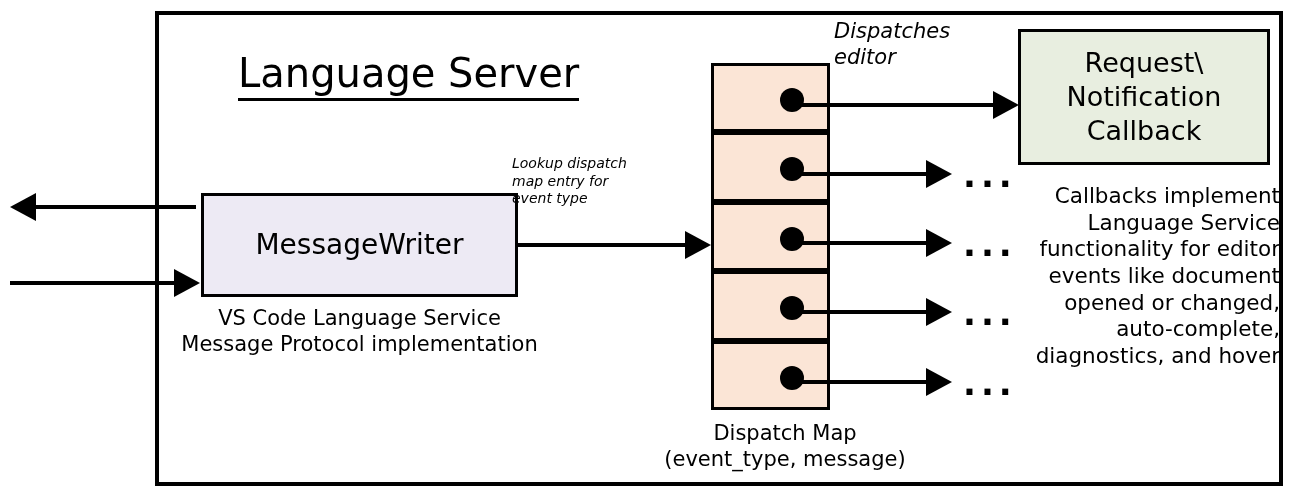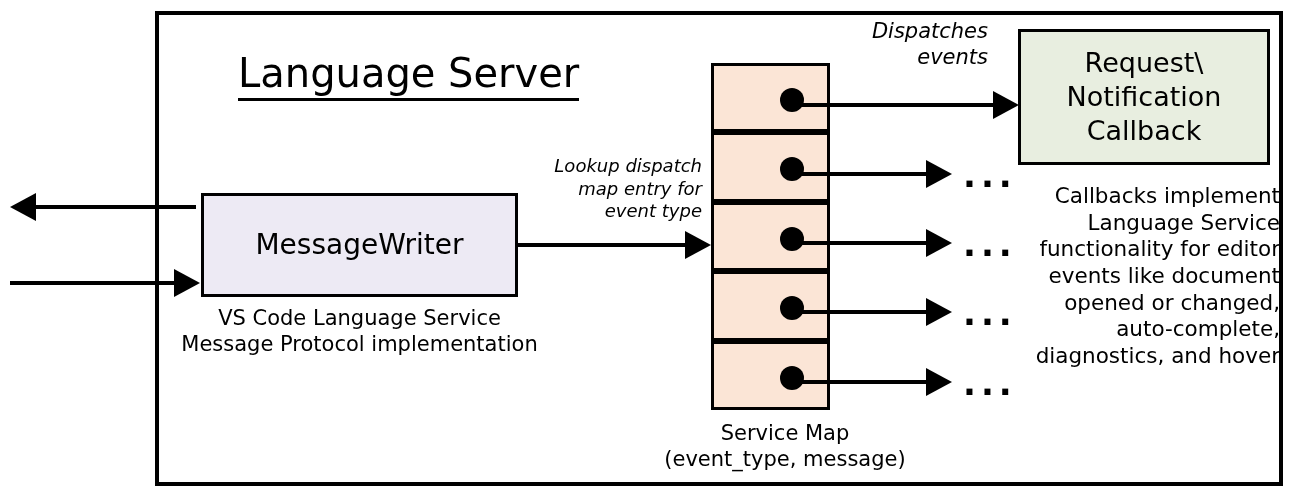--- a/index.html
+++ b/index.html
@@ -30,23 +30,23 @@
     font-size:28px;line-height:1.22;}
   #callback-box{left:1018px;top:29px;width:252px;height:136px;background:#E8EEE0;
     font-size:27px;line-height:1.25;}
 
   .caption{position:absolute;text-align:center;line-height:1.24;color:#000;}
   #reader-caption{left:178px;top:305px;width:363px;font-size:21px;}
   #map-caption{left:645px;top:420px;width:280px;font-size:21px;}
   #callback-caption{left:1008px;top:183px;width:272px;font-size:21.5px;text-align:right;}
 
   
-  .edge-label{position:absolute;text-align:right;font-style:italic;line-height:1.25;color:#000;}
+  .edge-label{position:absolute;text-align:left;font-style:italic;line-height:1.25;color:#000;}
   #lbl-jsonrpc{left:18px;top:224px;width:150px;font-size:20px;}
-  #lbl-lookup{left:512px;top:155px;width:190px;font-size:18px;}
+  #lbl-lookup{left:512px;top:155px;width:190px;font-size:14px;}
   #lbl-dispatches{left:834px;top:18px;width:154px;font-size:21px;}
 
   
   #dispatch-map{position:absolute;left:711px;top:63px;width:119px;height:347px;}
   .map-cell{position:absolute;left:0;width:119px;height:69.4px;
     box-sizing:border-box;border:3px solid #000;background:#FBE5D6;}
   .map-cell.r0{top:0;}
   .map-cell.r1{top:69.4px;}
   .map-cell.r2{top:138.8px;}
   .map-cell.r3{top:208.2px;}
@@ -114,29 +114,29 @@
     </div>
     <div class="map-cell r3">
       <div class="dot" style="top:22px;"></div>
     </div>
     <div class="map-cell r4">
       <div class="dot" style="top:22px;"></div>
     </div>
   </div>
 
   <div class="caption" id="map-caption">
-    <div>Service Map</div>
+    <div>Dispatch Map</div>
     <div>(event_type, message)</div>
   </div>
 
   <div class="hline" style="left:800px;top:103px;width:213px;"></div>
   <div class="arrow-r" style="left:993px;top:91px;"></div>
   <div class="edge-label" id="lbl-dispatches">
     <div>Dispatches</div>
-    <div>events</div>
+    <div>editor</div>
   </div>
 
   <div class="hline" style="left:800px;top:172px;width:130px;"></div>
   <div class="arrow-r" style="left:926px;top:160px;"></div>
   <div class="dots" style="left:963px;top:158px;">...</div>
 
   <div class="hline" style="left:800px;top:241px;width:130px;"></div>
   <div class="arrow-r" style="left:926px;top:229px;"></div>
   <div class="dots" style="left:963px;top:227px;">...</div>
 

